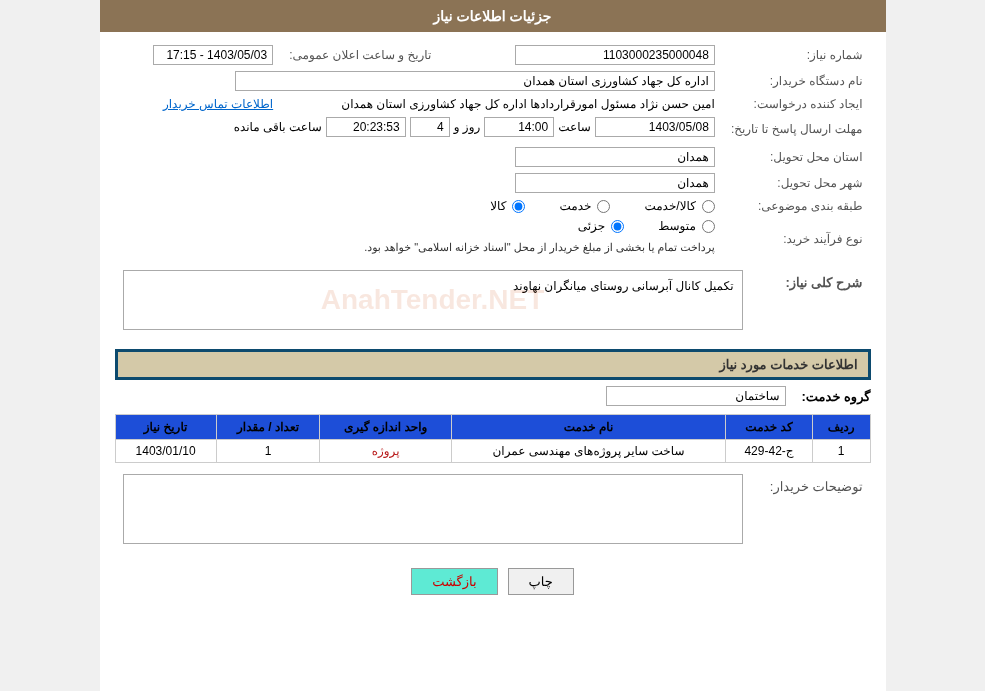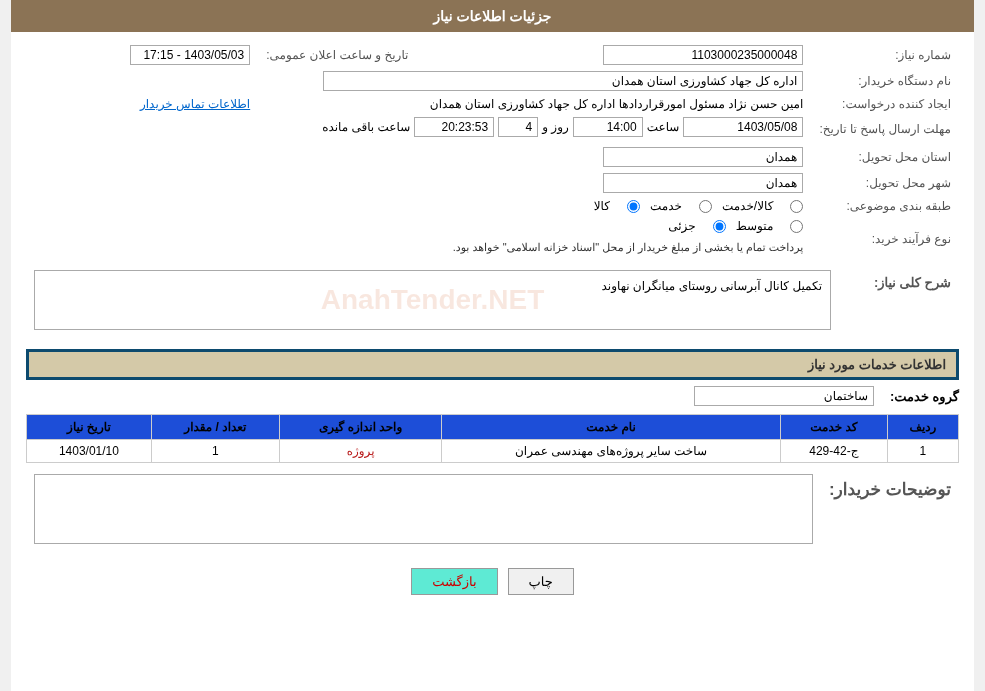--- a/index.html
+++ b/index.html
@@ -3,21 +3,21 @@
   <meta charset="utf-8">
   <style>
     * { box-sizing: border-box; margin: 0; padding: 0; }
     body {
       font-family: Tahoma, Arial, sans-serif;
       font-size: 12px;
       background: #f0f0f0;
       direction: rtl;
     }
     .page-wrapper {
-      width: 963px;
+      width: 786px;
       min-height: 691px;
       background: #fff;
       margin: 0 auto;
     }
     .header-bar {
       background: #8B7355;
       color: #fff;
       text-align: center;
       padding: 8px 15px;
       font-size: 14px;
@@ -61,21 +61,22 @@
     .link-blue { color: #0066cc; text-decoration: underline; cursor: pointer; }
     .radio-group {
       display: flex;
       gap: 10px;
       align-items: center;
       direction: rtl;
     }
     .radio-item {
       display: flex;
       align-items: center;
-      gap: 17px;
+      gap: 6px;
+      margin-left: 24px;
     }
     .data-table {
       width: 100%;
       border-collapse: collapse;
       margin: 8px 0;
       font-size: 12px;
     }
     .data-table th {
       background: #1d4ed8;
       border: 1px solid #ccc;
@@ -294,21 +295,21 @@
             <td style="color: #b91c1c;">پروژه</td>
             <td>1</td>
             <td>1403/01/10</td>
           </tr>
         </tbody>
     </table>
 
     <table class="info-table">
       <tbody>
           <tr>
-        <td class="label-cell" style="font-weight:bold; font-size:17px; vertical-align:top; padding-top:8px;">توضیحات خریدار:</td>
+        <td class="label-cell" style="font-weight:normal; font-size:13px; vertical-align:top; padding-top:8px;">توضیحات خریدار:</td>
         <td class="value-cell" colspan="3">
           <div class="shrh-section" style="min-height:70px;">
             <span></span>
           </div>
         </td>
       </tr>
     </tbody>
       </table>
 
     <div class="btn-row">

